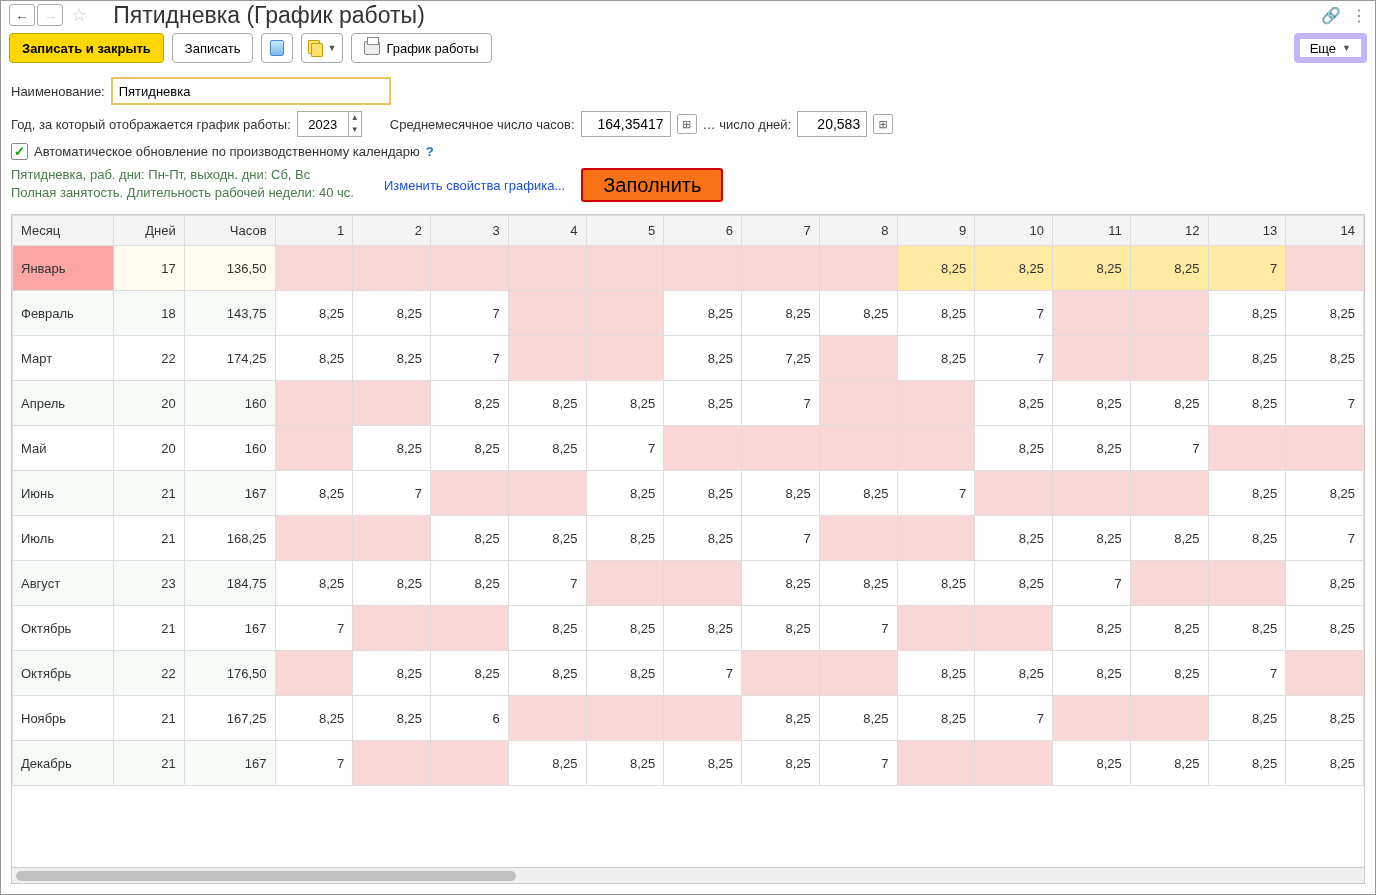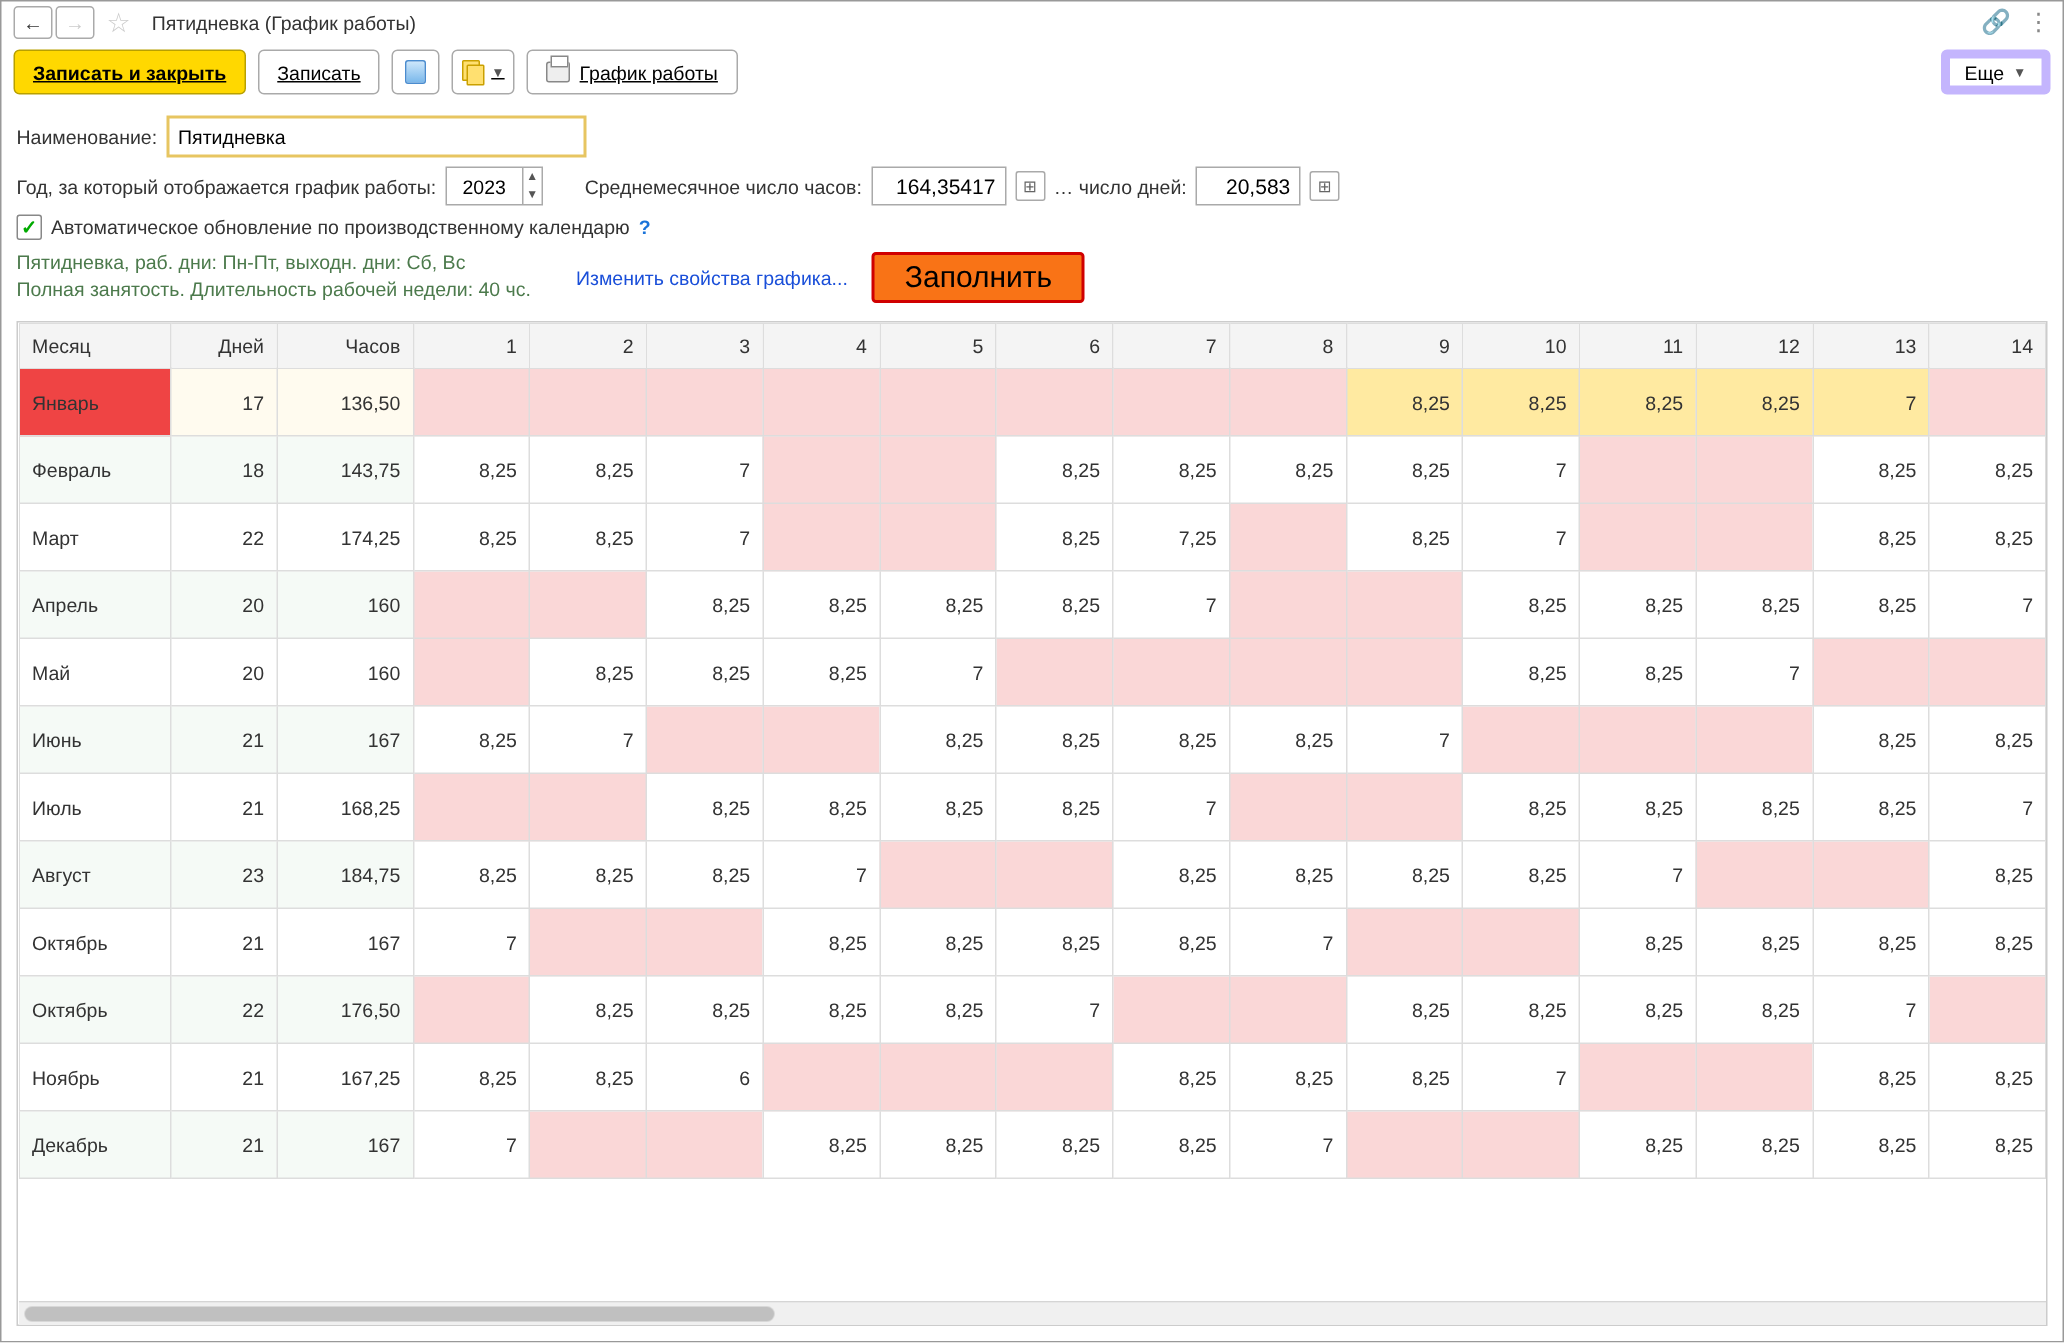--- a/index.html
+++ b/index.html
@@ -3,27 +3,27 @@
 <meta charset="utf-8">
 <style>
   * { box-sizing: border-box; margin: 0; padding: 0; }
   body { font-family: Arial, sans-serif; font-size: 13px; background: #fff; color: #333; }
   .window { border: 1px solid #999; width: 1376px; height: 895px; overflow: hidden; position: relative; }
 
   
   .titlebar { display: flex; align-items: center; padding: 2px 8px; height: 28px; }
   .nav-btn { width: 26px; height: 22px; border: 1px solid #aaa; border-radius: 3px; background: #fff; display: inline-flex; align-items: center; justify-content: center; margin-right: 2px; color: #333; cursor: pointer; }
   .star { margin: 0 6px; color: #ccc; font-size: 18px; }
-  .title { font-size: 13px; margin-left: 8px; }
+  .title { font-size: 23px; margin-left: 20px; }
   .title-right { margin-left: auto; display: flex; align-items: center; gap: 10px; }
   .link-icon, .menu-icon { color: #888; font-size: 16px; cursor: pointer; }
 
   
   .toolbar { display: flex; align-items: center; padding: 4px 8px; gap: 8px; }
-  .btn { height: 30px; padding: 0 12px; border: 1px solid #aaa; border-radius: 4px; background: #fff; display: inline-flex; align-items: center; gap: 6px; cursor: pointer; font-size: 13px; text-decoration: underline; }
+  .btn { height: 30px; padding: 0 12px; border: 1px solid #aaa; border-radius: 4px; background: #fff; display: inline-flex; align-items: center; gap: 6px; cursor: pointer; font-size: 13px; }
   .btn-primary { background: #ffd800; border-color: #b8a000; font-weight: bold; }
   .btn-icon-only { padding: 0 6px; width: 32px; justify-content: center; }
   .btn-more { height: 30px; padding: 0 10px; border: 6px solid #c4b5fd; border-radius: 4px; background: #fff; cursor: pointer; font-size: 13px; display:inline-flex; align-items:center; gap:4px;}
   .toolbar-right { margin-left: auto; }
   .icon-doc { width: 14px; height: 16px; background: linear-gradient(#cde7fb, #7ab8eb); border: 1px solid #4a8ccf; border-radius: 2px; display:inline-block; }
   .icon-copy { width: 16px; height: 16px; position: relative; display:inline-block; }
   .icon-copy::before { content:""; position:absolute; width:10px; height:12px; border:1px solid #caa000; background:#ffe070; left:0; top:0; border-radius:1px;}
   .icon-copy::after { content:""; position:absolute; width:10px; height:12px; border:1px solid #caa000; background:#ffe070; left:3px; top:3px; border-radius:1px;}
   .caret { font-size: 9px; color: #555; margin-left: 2px;}
   .icon-print { width: 16px; height: 14px; display:inline-block; position:relative; border: 1px solid #888; border-radius:2px; background:#eee;}
@@ -57,21 +57,21 @@
   th { background: #f4f4f4; text-align: left; font-weight: normal; height: 30px; position: sticky; top:0;}
   th.num, td.num { text-align: right; }
   td.month-cell { text-align: left; }
   .col-month { width: 100px; }
   .col-days { width: 70px; }
   .col-hours { width: 90px; }
   .col-day { width: 77px; }
 
   
   .row-jan td { background: #fffbef; }
-  .row-jan td.month-cell { background: #ef4444; }
+  .row-jan td.month-cell { background: #fca5a5; }
   .row-jan td.sel-y { background: #ffeaa1; }
   .row-jan td.pink { background: #fdeeee; }
 
   .row-alt td { background: #f5faf6; }
   .row-norm td { background: #ffffff; }
   td.pink { background: #fad7d7 !important; }
   td.white { background: #ffffff !important; }
 
   .scrollbar-bottom { position:absolute; bottom:0; left:0; right:0; height:16px; background:#f0f0f0; border-top:1px solid #ccc; display:flex; align-items:center;}
   .scroll-thumb { width:500px; height:10px; background:#c0c0c0; border-radius:5px; margin-left:4px;}

